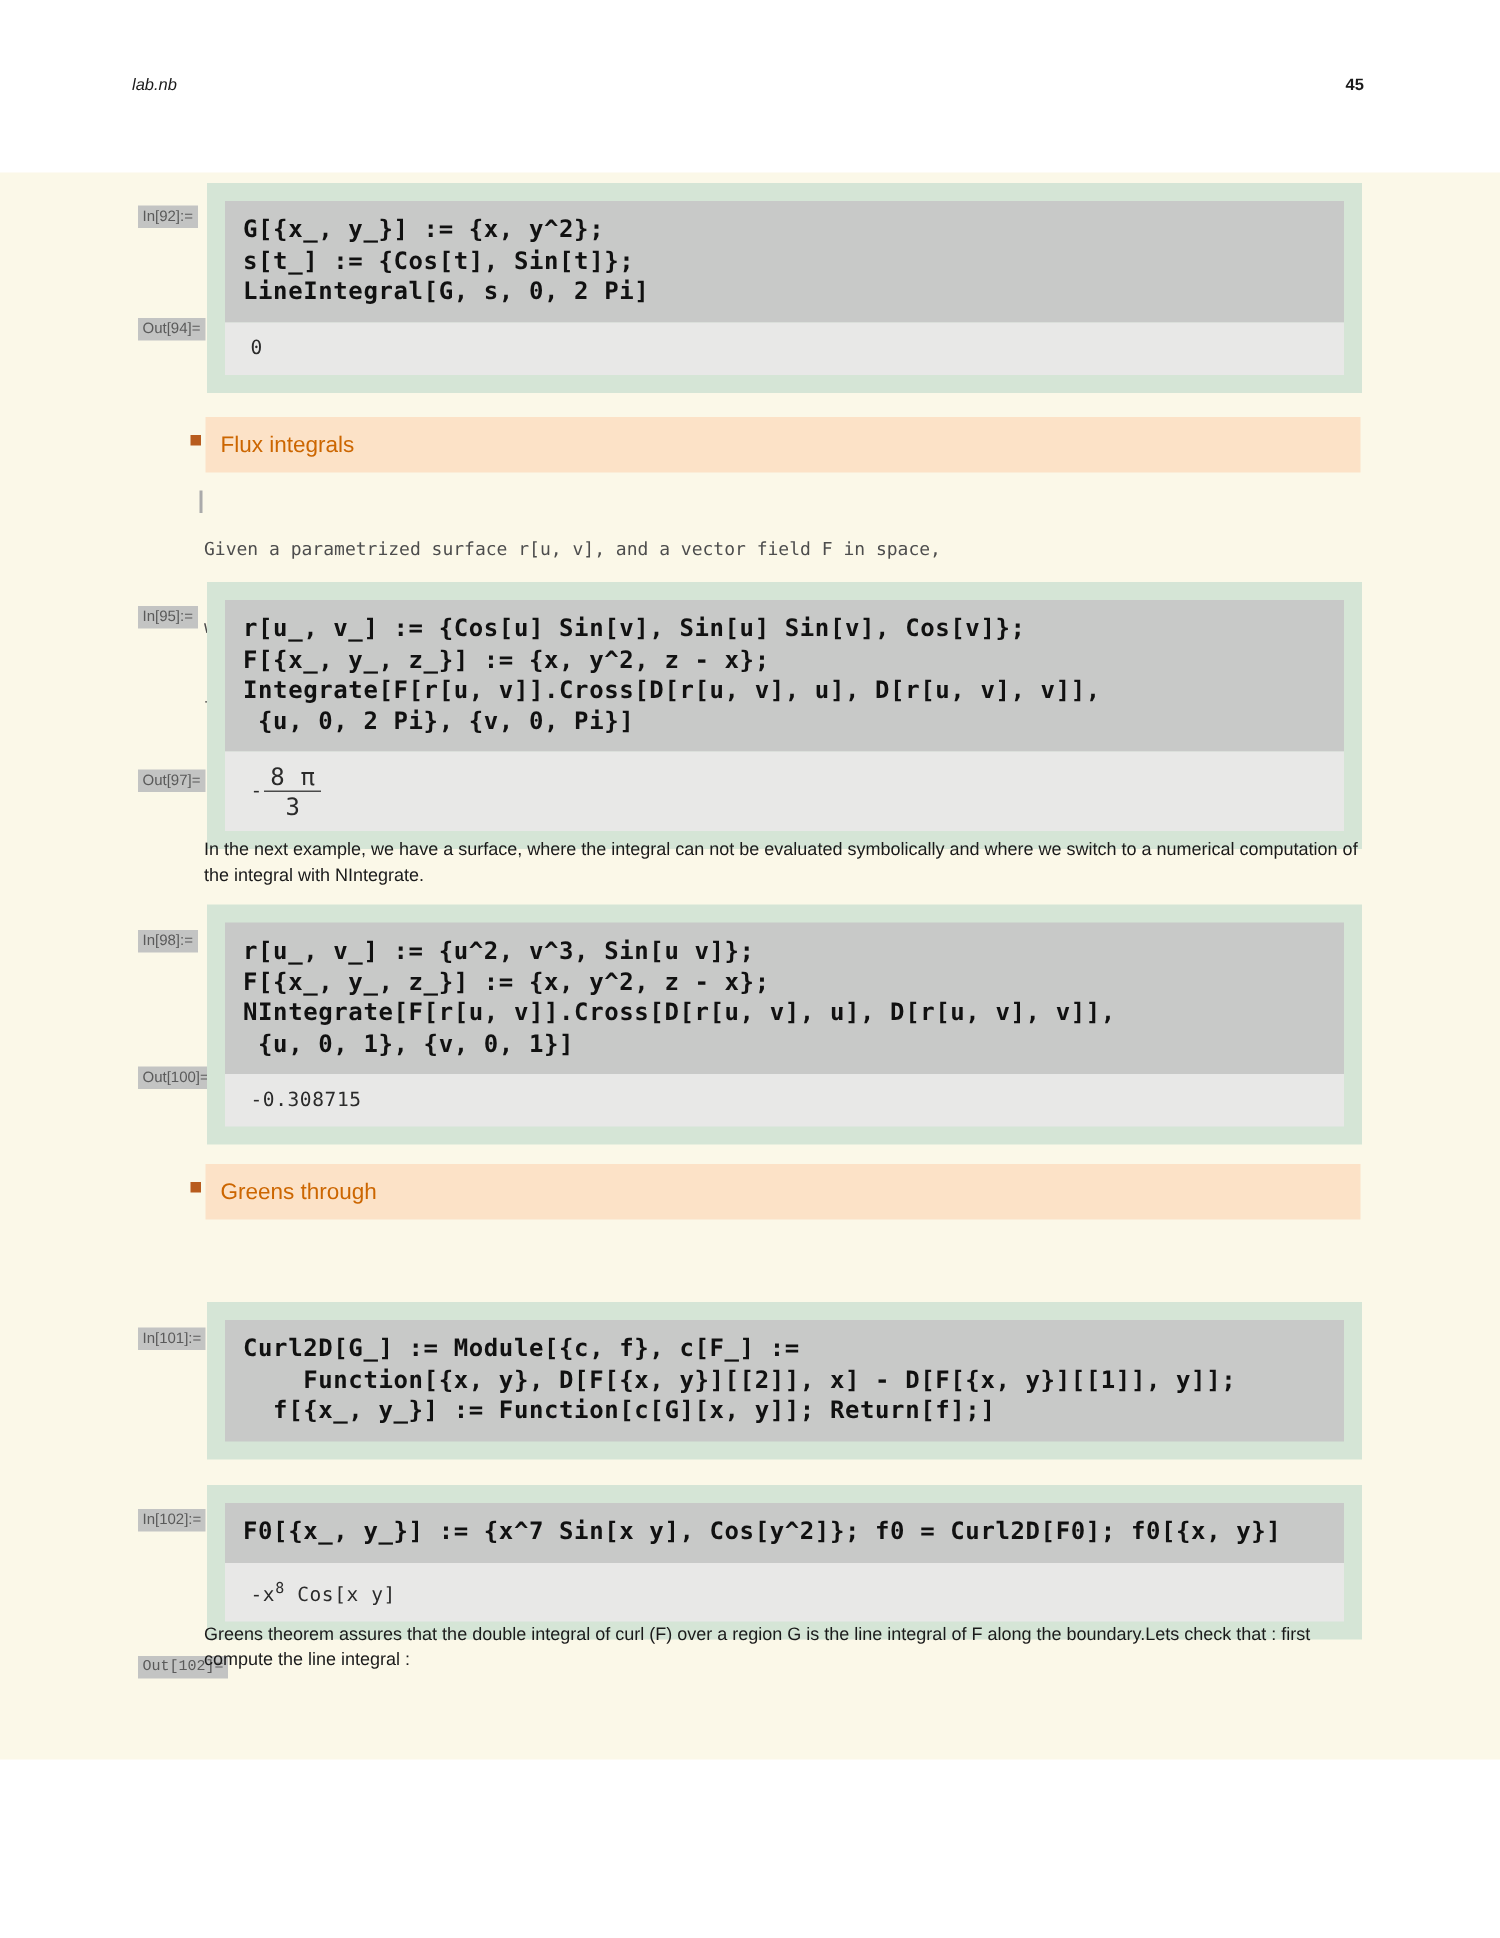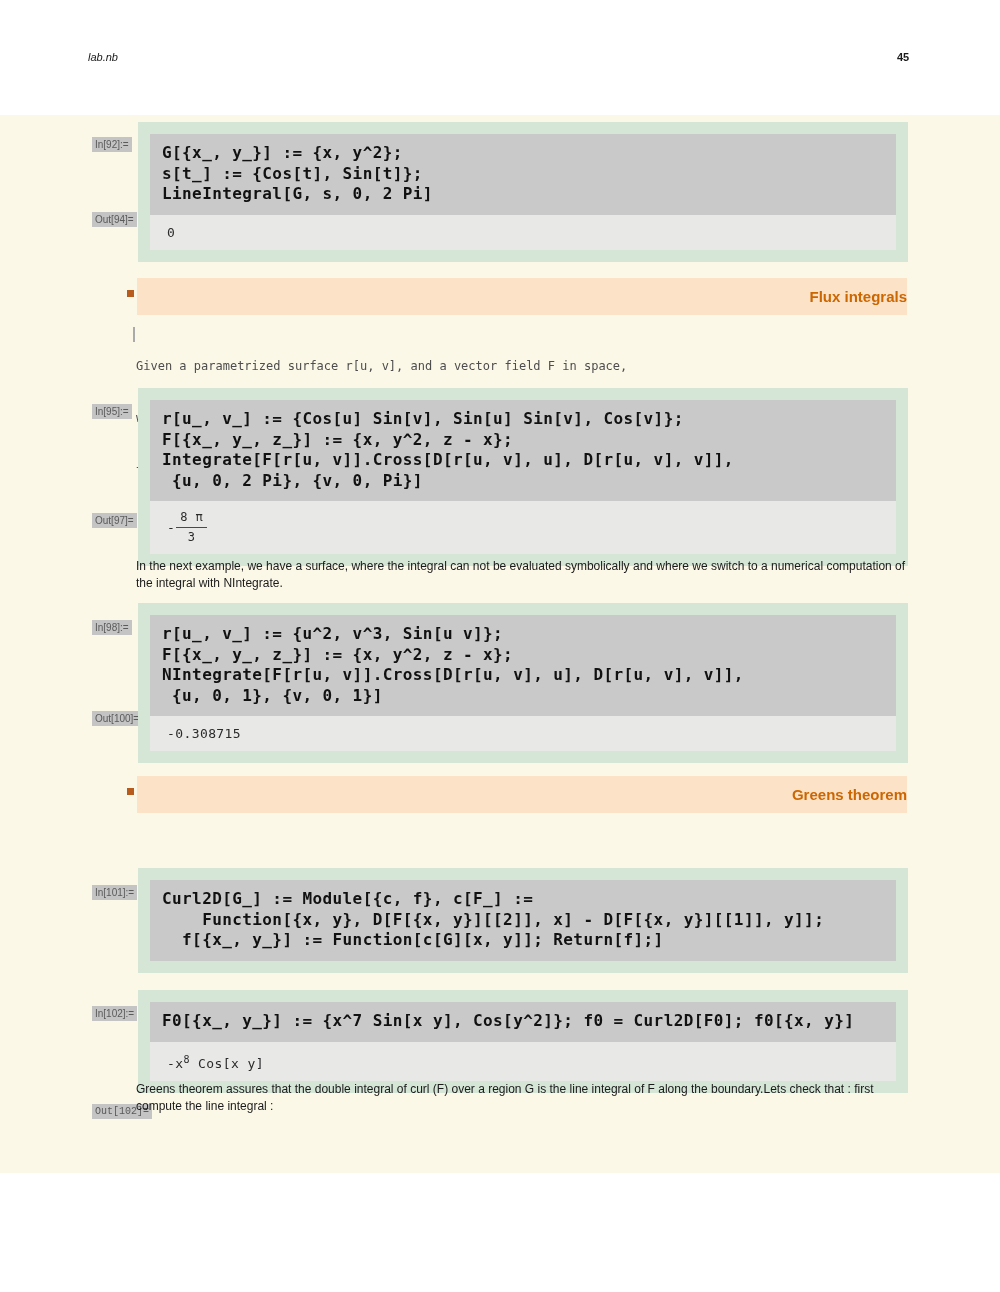--- a/index.html
+++ b/index.html
@@ -16,27 +16,27 @@
   .cellgroup { position:absolute; left:138px; width:770px; background:#d5e5d6; padding:12px; }
   .incell { background:#c8c9c8; padding:9px 6px 10px 12px; color:#111; }
   .incell .codeline { white-space:pre; font-family:"DejaVu Sans Mono", monospace;
                       font-weight:bold; font-size:16px; line-height:20.5px; letter-spacing:0.4px; }
   .outcell { background:#e8e8e7; padding:10px 6px 10px 17px; font-family:"DejaVu Sans Mono", monospace;
              font-size:13px; line-height:15px; letter-spacing:0.4px; color:#2b2b2b; }
 
   .fracwrap { display:flex; align-items:center; }
   .fracsign { font-size:13px; margin-right:1px; }
   .frac { display:inline-flex; flex-direction:column; align-items:center;
-          font-size:12px; line-height:13px; }
+          font-size:16px; line-height:13px; }
   .frac .num { padding:0 4px 3px; border-bottom:1.5px solid #4a4a4a; margin-bottom:3px; }
 
   .powexpr sup { font-size:10px; }
 
   .sectionbar { position:absolute; left:137px; width:770px; height:37px; background:#fce2c7; }
-  .sectionbar .sectiontitle { display:block; padding:10px 0 0 10px; font-size:15px; font-weight:bold; color:#cc6600;text-align:right; }
+  .sectionbar .sectiontitle { display:block; padding:10px 0 0 10px; font-size:15px; font-weight:normal; color:#cc6600; }
   .bullet { position:absolute; width:7px; height:7px; background:#b85c1e; }
 
   .monotext { position:absolute; left:136px; font-family:"DejaVu Sans Mono", monospace;
               font-size:12px; line-height:17.2px; color:#4d4d4d; white-space:pre; }
   .cursorbar { position:absolute; left:133px; width:2px; height:15px; background:#aaaaaa; }
 
   .para { position:absolute; left:136px; width:772px; font-size:12px; line-height:17px; color:#1a1a1a; }
 </style>
 </head>
 <body>
@@ -103,21 +103,21 @@
       <div class="codeline">NIntegrate[F[r[u, v]].Cross[D[r[u, v], u], D[r[u, v], v]],</div>
       <div class="codeline"> {u, 0, 1}, {v, 0, 1}]</div>
     </div>
     <div class="outcell">
       <span>-0.308715</span>
     </div>
   </div>
 
   <div class="bullet" style="left:127px; top:788px;"></div>
   <div class="sectionbar" style="top:776px;">
-    <span class="sectiontitle">Greens theorem</span>
+    <span class="sectiontitle">Greens through</span>
   </div>
 
 
   <div class="lbl" style="top:885px;">In[101]:=</div>
   <div class="cellgroup" style="top:868px;">
     <div class="incell">
       <div class="codeline">Curl2D[G_] := Module[{c, f}, c[F_] :=</div>
       <div class="codeline">    Function[{x, y}, D[F[{x, y}][[2]], x] - D[F[{x, y}][[1]], y]];</div>
       <div class="codeline">  f[{x_, y_}] := Function[c[G][x, y]]; Return[f];]</div>
     </div>

